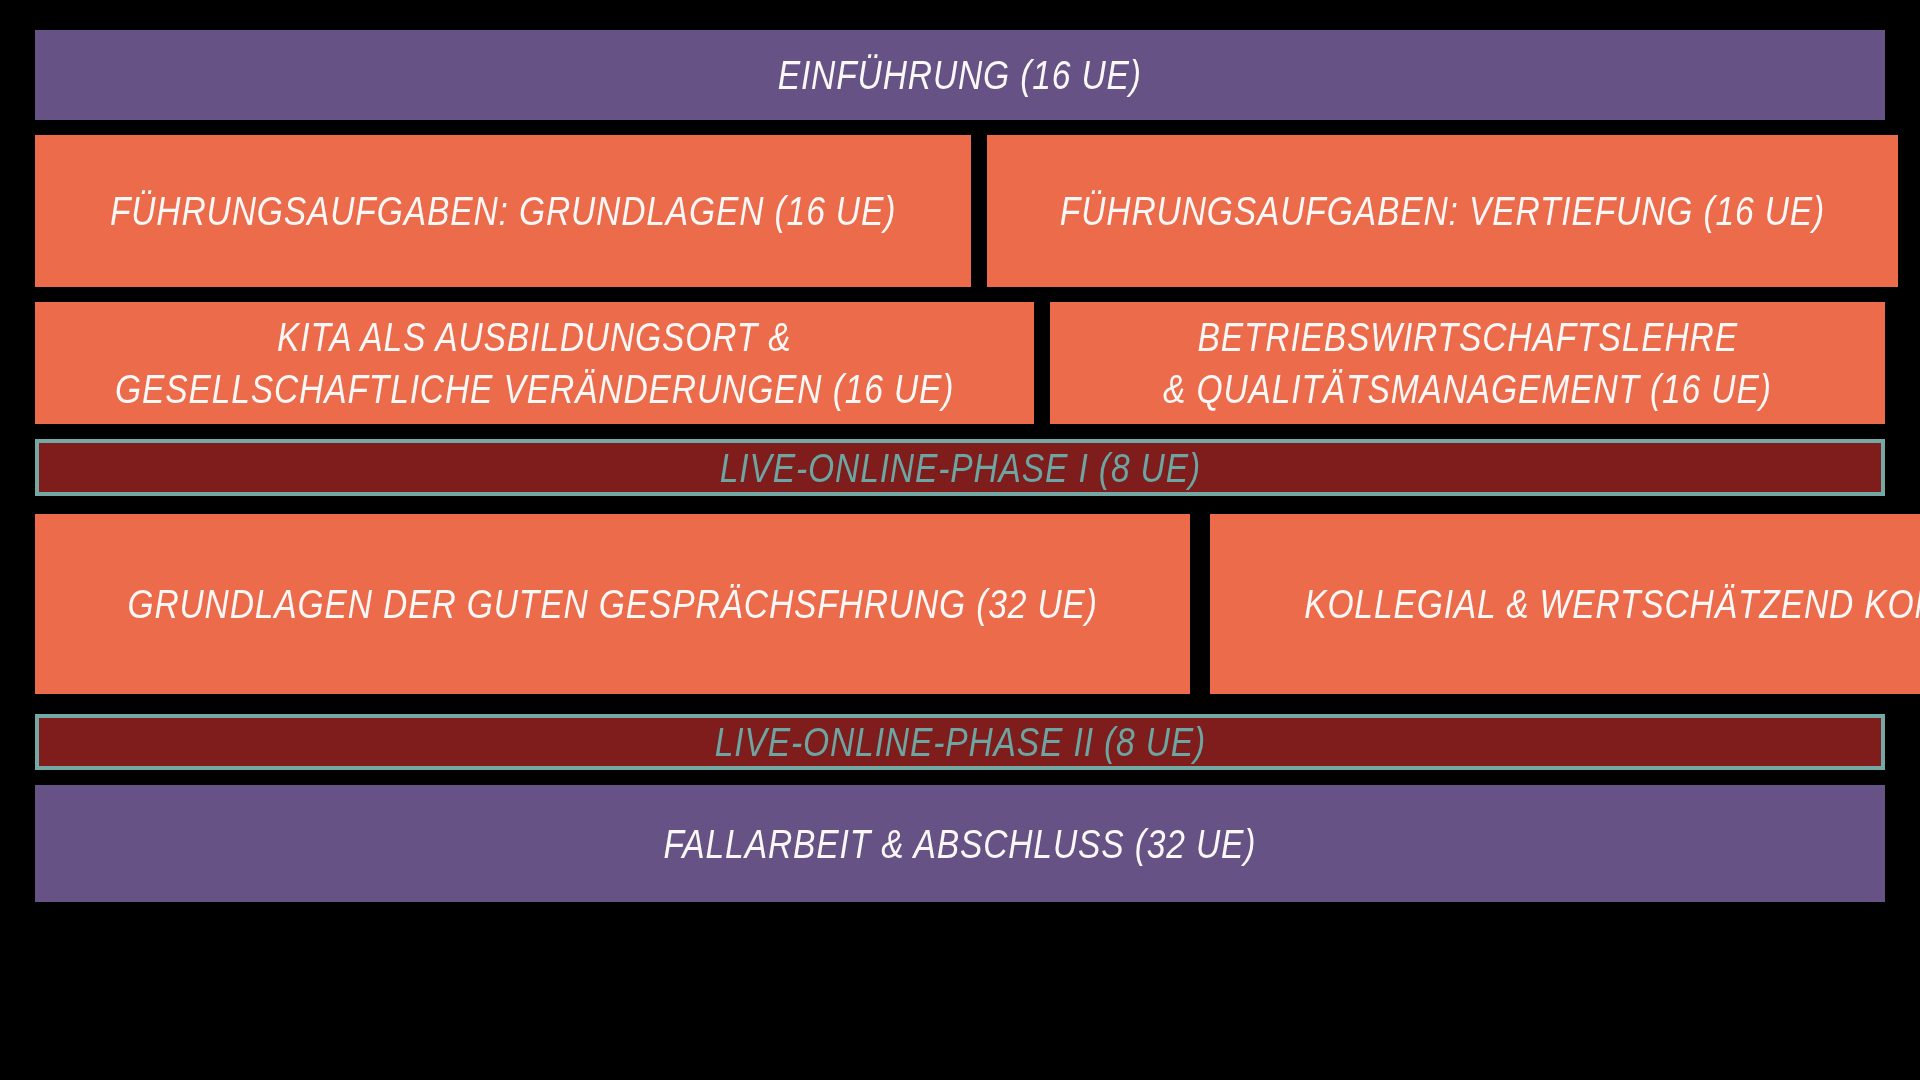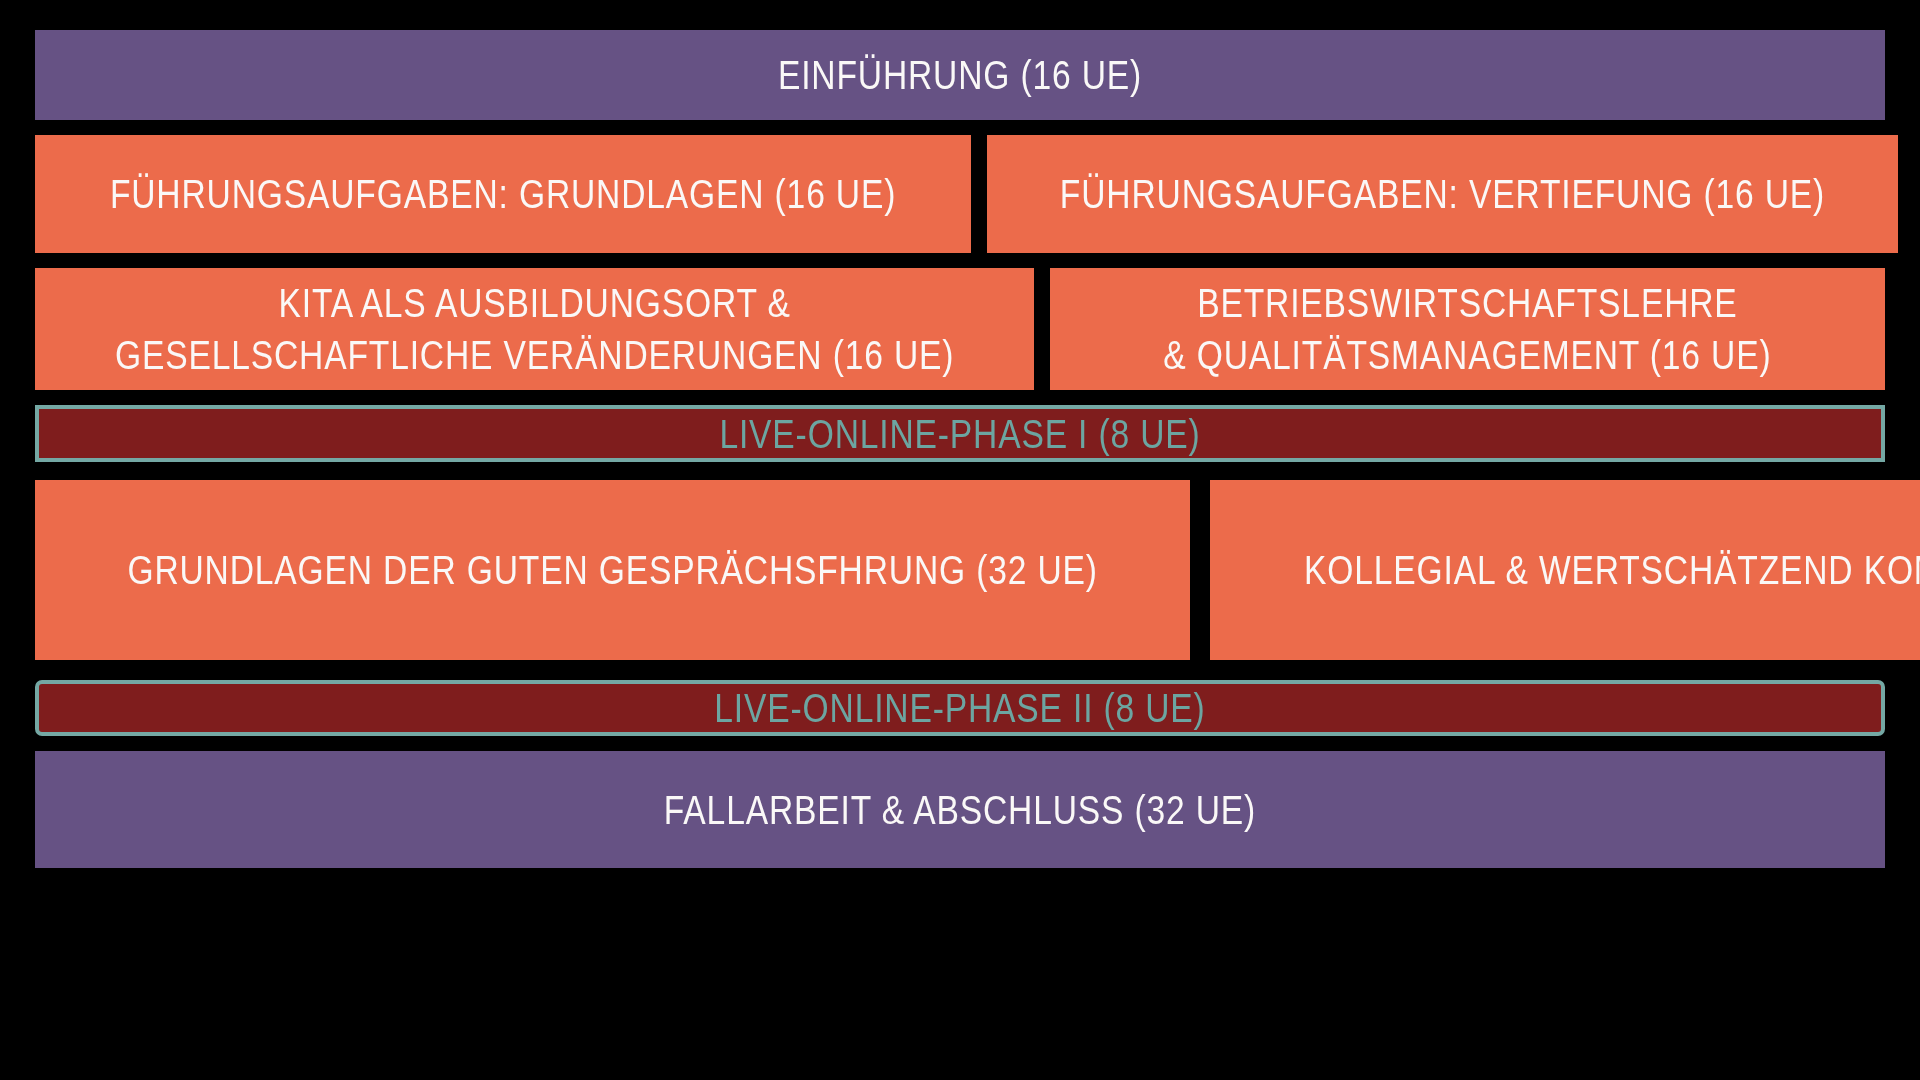--- a/index.html
+++ b/index.html
@@ -21,23 +21,25 @@
   }
   .row { width: 100%; box-sizing: border-box; }
   .two-col {
     display: grid;
     grid-template-columns: 1fr 1fr;
     column-gap: 16px;
   }
   .box {
     display: flex;
     flex-direction: column;
+    align-items: center;
     justify-content: center;
     box-sizing: border-box;
     text-align: center;
+    font-style: italic;
   }
   .purple { background: #665284; }
   .orange { background: #EC6B4B; }
   .online {
     background: #7f1d1d;
     border: 4px solid #74A8A4;
   }
   .label {
     color: #FAF8F7;
     font-size: 40px;
@@ -45,26 +47,26 @@
     letter-spacing: 1px;
     line-height: 52px;
     white-space: nowrap;
     transform: scaleX(0.84);
     transform-origin: center center;
   }
   .online .label { color: #6CA5A1; }
 
   
   .r1 { height: 90px; }
-  .r2 { height: 118px; margin-top: 15px; }
+  .r2 { height: 152px; margin-top: 15px; }
   .r3 { height: 122px; margin-top: 15px; }
   .r4 { height: 57px;  margin-top: 15px; }
   .r5 { height: 180px; margin-top: 18px; gap: 20px; }
   .r6 { height: 153px; margin-top: 15px; }
-  .r7 { height: 56px;  margin-top: 20px; border-radius: 7px; }
+  .r7 { height: 56px;  margin-top: 20px; }
   .r8 { height: 117px; margin-top: 15px; }
 </style>
 </head>
 <body>
 
 <div class="board">
 
   <div class="row r1 box purple">
     <span class="label">EINFÜHRUNG (16 UE)</span>
   </div>

